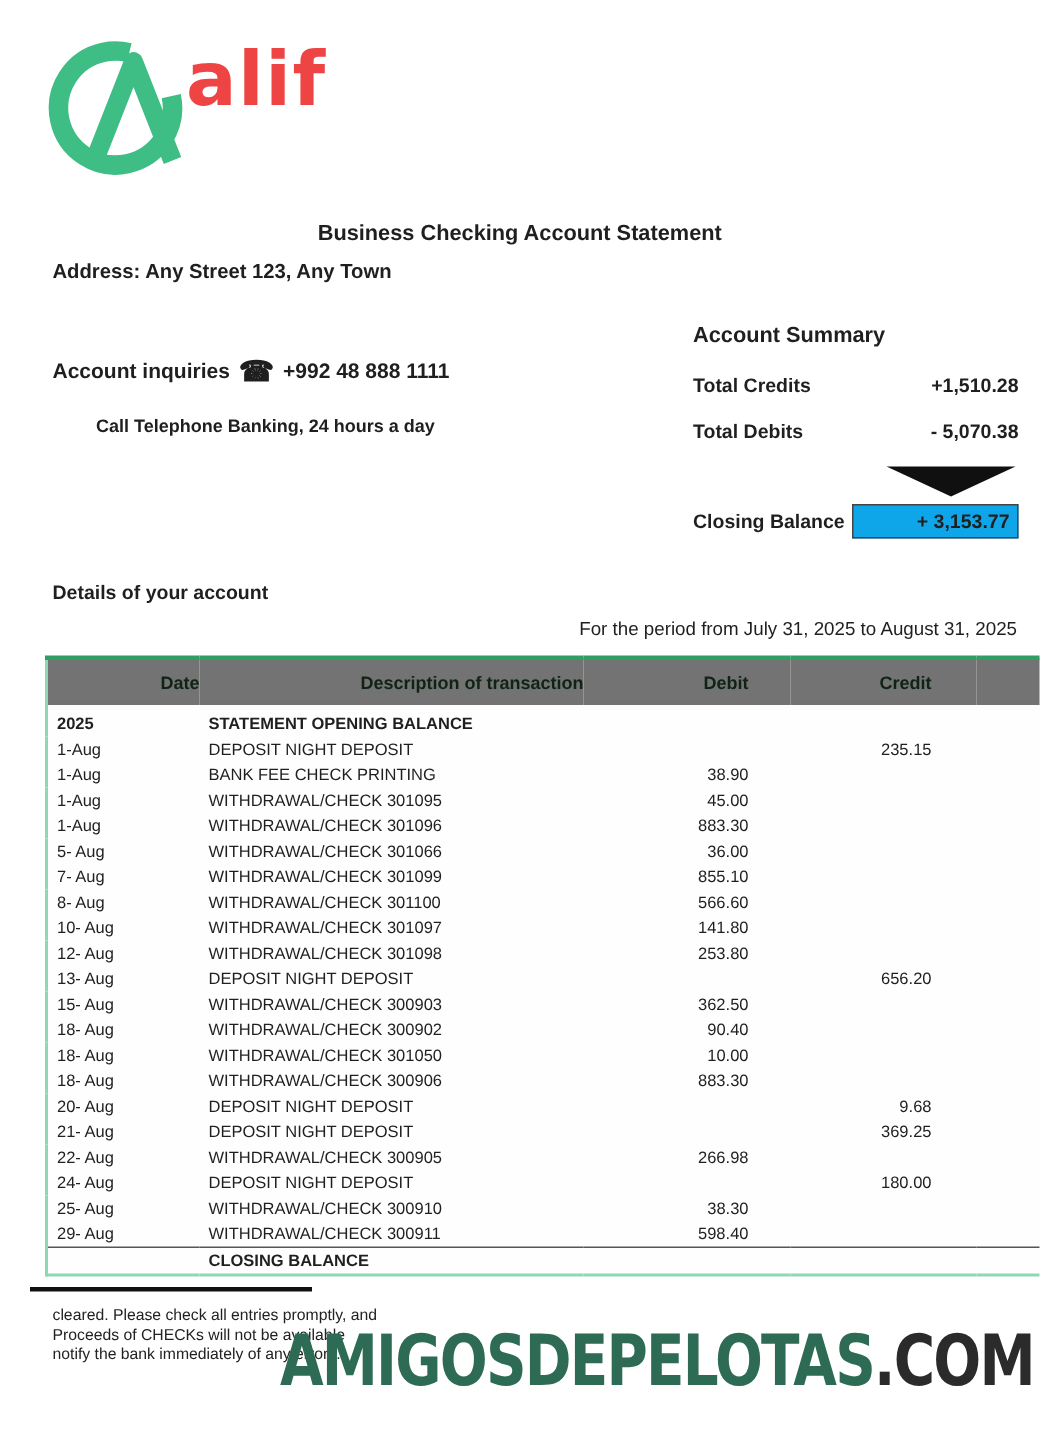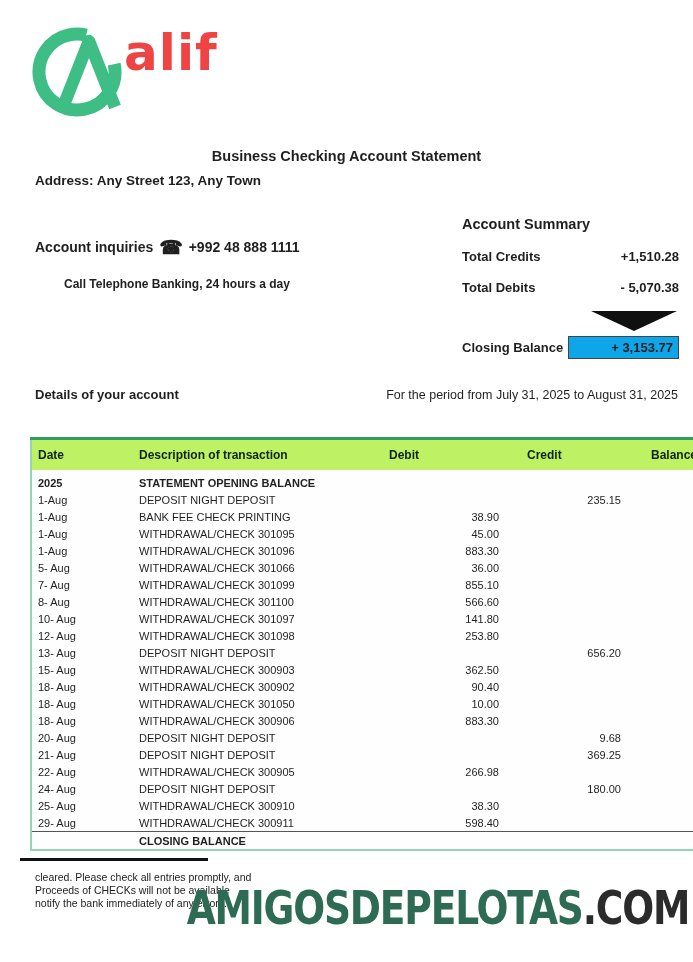--- a/index.html
+++ b/index.html
@@ -33,31 +33,31 @@
     border-top:20px solid #101010;
   }
   .closing-row{display:flex;justify-content:space-between;align-items:center;margin-top:5px;}
   .closing-label{font-size:13px;font-weight:bold;}
   .closing-box{
     width:104px;border:1.5px solid #444;padding:3px 5px 3px 0;
     text-align:right;font-size:13px;font-weight:bold;background:#0ea5e9;
   }
   
   .details-heading{position:absolute;left:35px;top:387px;font-size:13px;font-weight:bold;}
-  .period{position:absolute;right:15px;top:388px;font-size:12.5px;}
+  .period{position:absolute;right:15px;top:412px;font-size:12.5px;}
   
   table.txn{
     position:absolute;left:30px;top:437px;width:651px;border-collapse:collapse;
     font-size:11px;table-layout:fixed;
     border-left:2px solid #90d8b2;border-right:2px solid #90d8b2;border-bottom:2px solid #90d8b2;
     background:#fdfefd;
   }
   table.txn thead th{
-    background:#bef264;border-top:3px solid #2f9e63;height:30px;
-    font-size:12px;font-weight:bold;color:#102416;text-align:left;padding:0;
+    background:#737373;border-top:3px solid #2f9e63;height:30px;
+    font-size:12px;font-weight:bold;color:#102416;text-align:right;padding:0;
   }
   table.txn td{height:17px;padding:0;white-space:nowrap;overflow:hidden;}
   table.txn tbody tr:first-child td{padding-top:4px;}
   .c0{width:95px;padding-left:6px !important;text-align:left;}
   .c1{width:250px;padding-left:6px !important;text-align:left;}
   .c2{width:110px;padding-right:28px !important;text-align:right;}
   .c3{width:94px;padding-right:30px !important;text-align:right;}
   .c4{width:94px;padding-right:8px !important;text-align:right;}
   th.c2,th.c3,th.c4{text-align:right;}
   tr.bold td{font-weight:bold;}

